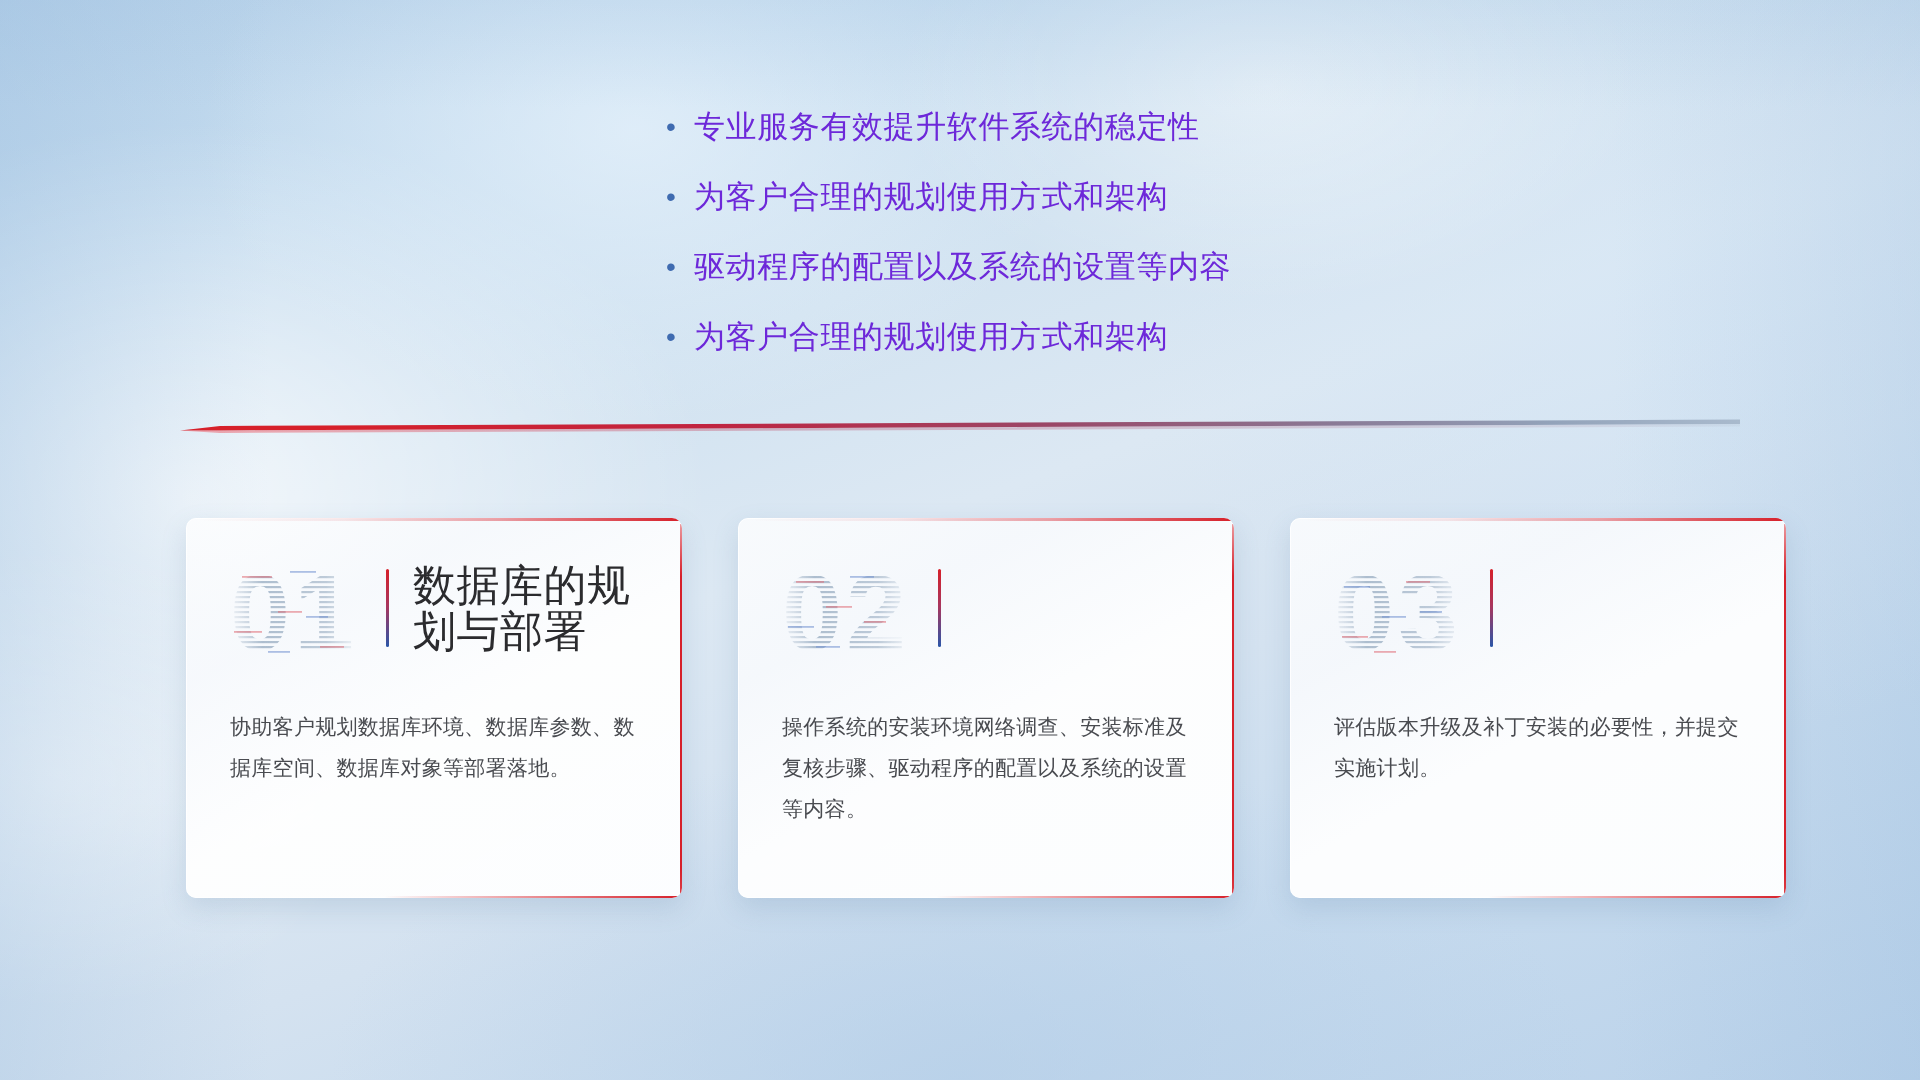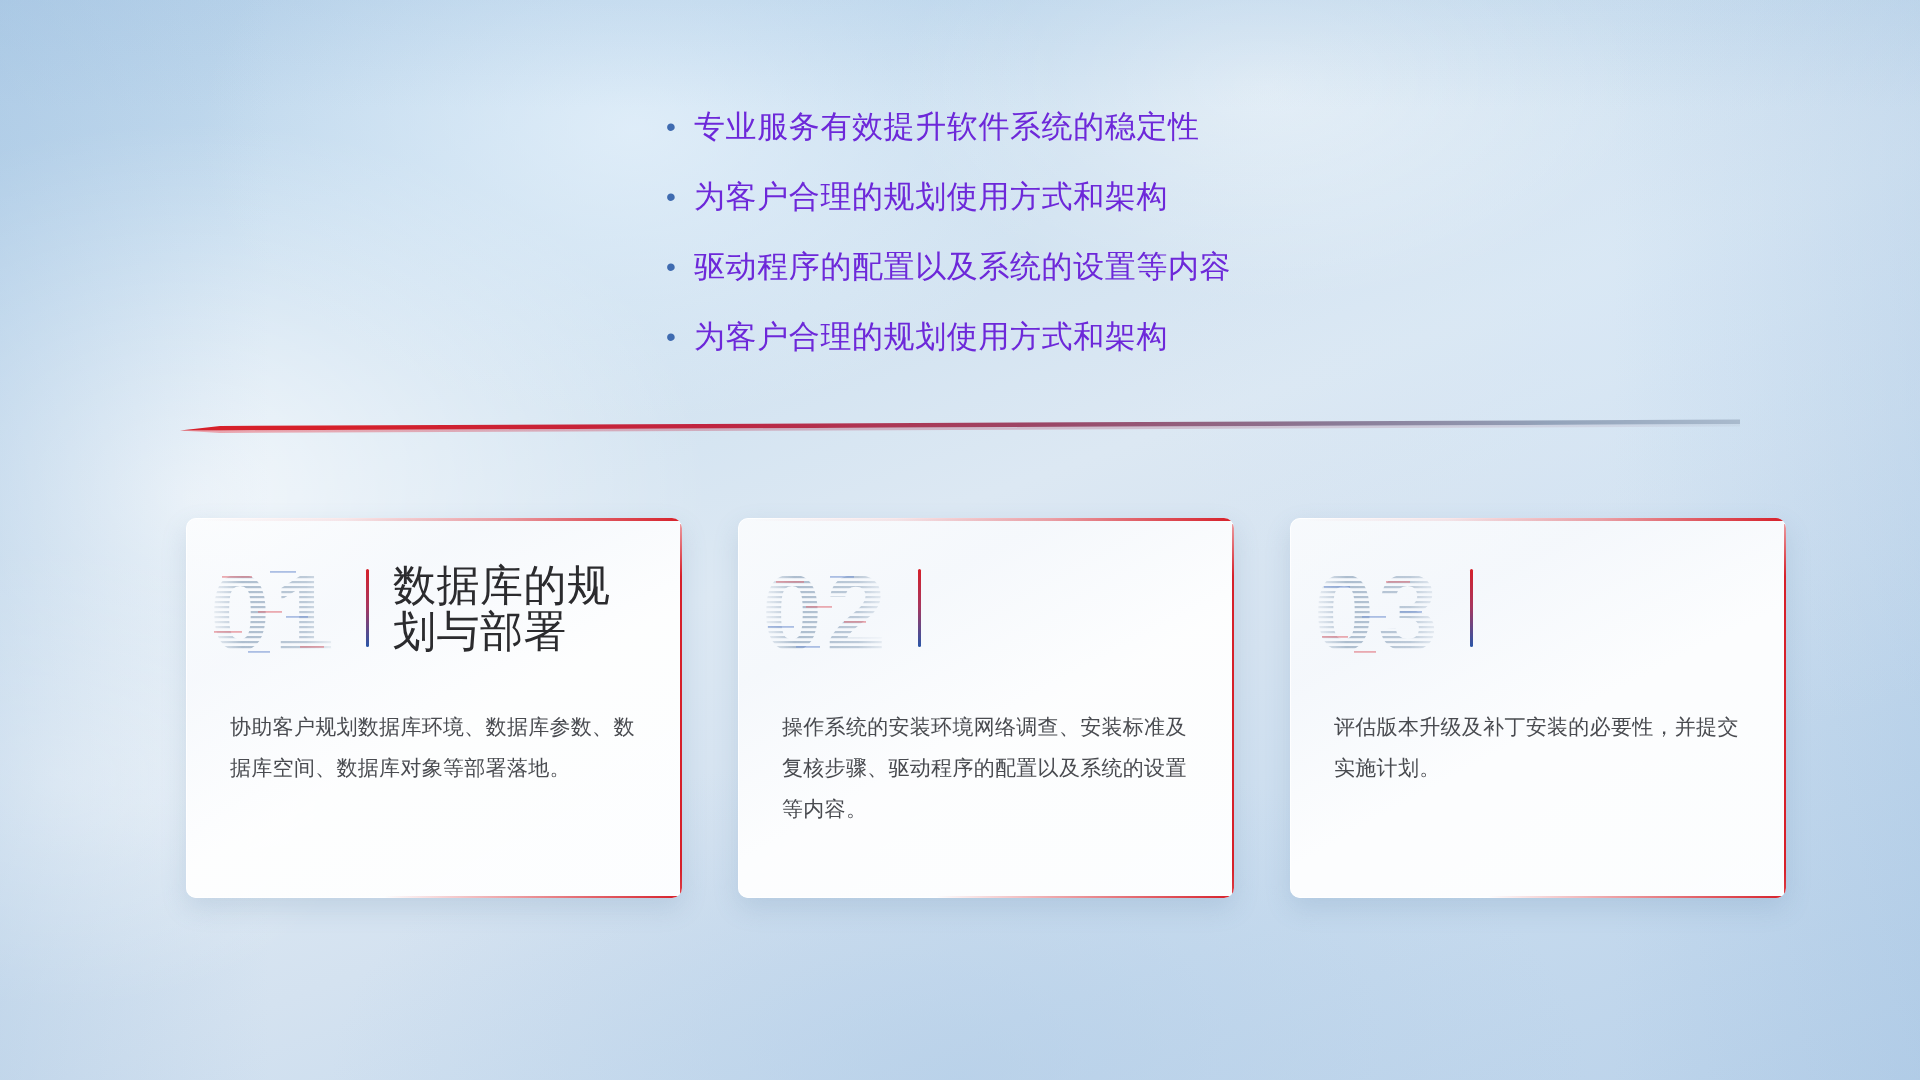--- a/index.html
+++ b/index.html
@@ -150,21 +150,21 @@
     height:2.5px;
     background:linear-gradient(to right,
       rgba(214,32,42,0) 0%, rgba(214,32,42,0.55) 55%, #d6202a 100%);
   }
 
   .card-head {
     position:relative;
     height:180px;
     display:flex;
     align-items:center;
-    padding-left:4px;
+    padding-left:24px;
   }
   .card-num {
     position:relative;
     width:142px; height:108px;
     flex:0 0 142px;
     margin-left:18px;
   }
   .card-num svg { display:block; width:100%; height:100%; }
 
   .card-sep {

